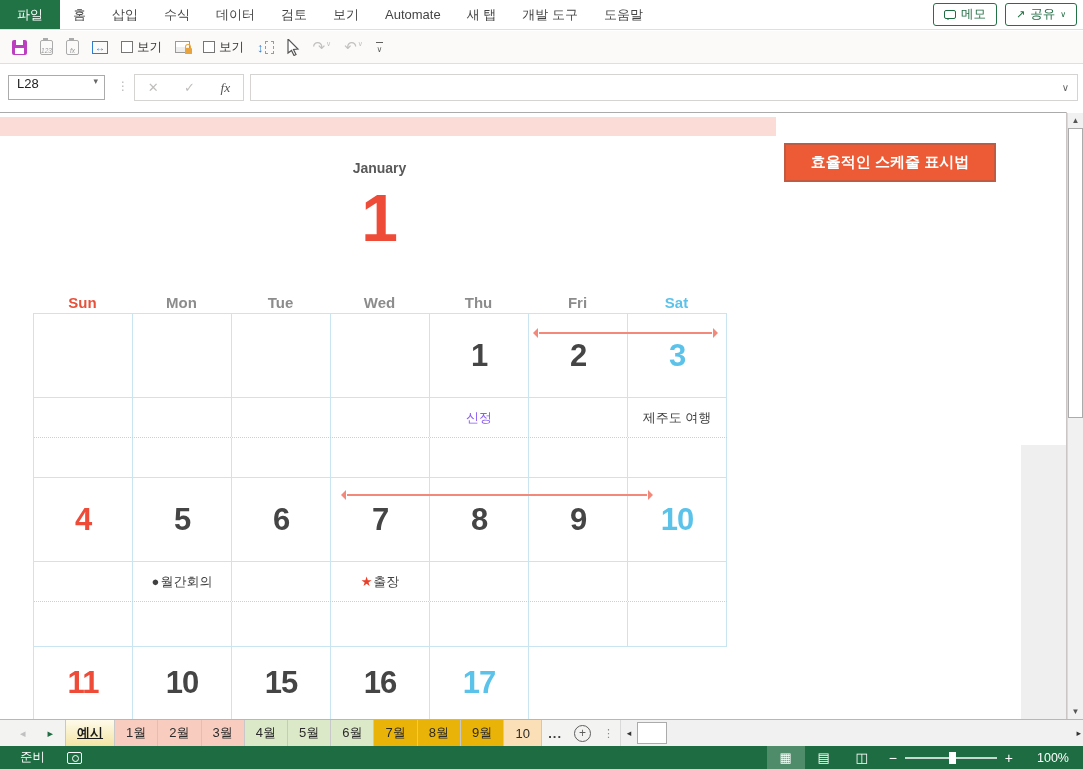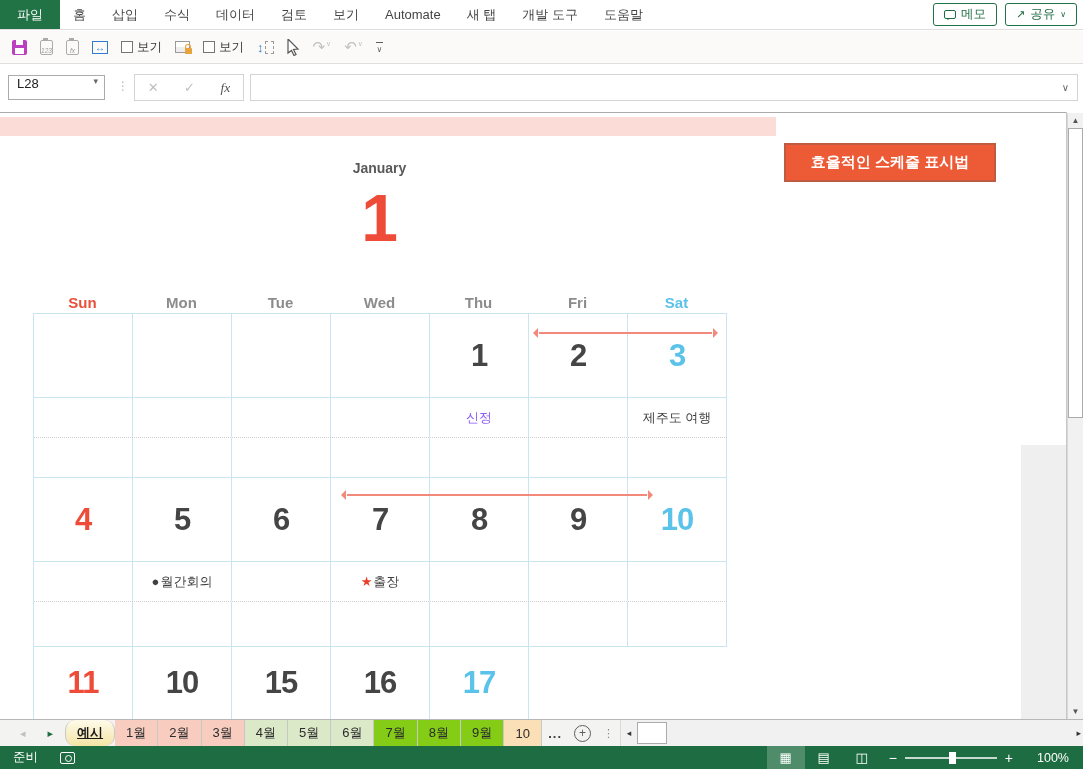--- a/index.html
+++ b/index.html
@@ -103,36 +103,36 @@
   .vs-up { top:0; }
   .vs-down { bottom:0; }
   .vs-thumb { position:absolute; left:0px; top:15px; width:15px; height:290px; background:#fff; border:1px solid #ABABAB; }
 
   
   .tabbar { position:absolute; top:719px; left:0; width:1083px; height:27px; background:#F3F3F1; border-top:1px solid #B7B7B7; display:flex; align-items:stretch; }
   .tabnav { display:flex; align-items:center; gap:22px; padding:0 12px 0 20px; }
   .tabnav .na { font-size:11px; color:#C0C0C0; }
   .tabnav .na.on { color:#1E6C41; }
   .stab { display:flex; align-items:center; justify-content:center; padding:0 11px; font-size:13px; color:#2b2b2b; border-right:1px solid #C8C8C8; cursor:pointer; }
-  .stab.active { background:linear-gradient(#FEFBEA,#F4E4A5); font-weight:bold; text-decoration:underline; color:#1a1a1a; border-left:1px solid #C8C8C8;border-radius:10px; }
+  .stab.active { background:linear-gradient(#FEFBEA,#F4E4A5); font-weight:bold; text-decoration:underline; color:#1a1a1a; border-left:1px solid #C8C8C8; }
   .stab.pink { background:#F8CDC0; }
   .stab.green { background:#DCE9C8; }
-  .stab.cyan { background:#84cc16; }
+  .stab.cyan { background:#eab308; }
   .stab.orange { background:#FBDFB6; width:38px; padding:0 6px; }
   .more-dots { display:flex; align-items:center; padding:0 6px; font-weight:bold; color:#3c3c3c; letter-spacing:1px; }
   .addsheet { width:17px; height:17px; border:1.5px solid #5E5E5E; border-radius:50%; color:#5E5E5E; display:flex; align-items:center; justify-content:center; font-size:12px; align-self:center; margin:0 6px; }
   .tab-vdots { align-self:center; color:#8a8a8a; margin:0 6px; font-size:11px; }
   .hscroll { flex:1; display:flex; align-items:stretch; background:#F1F1F1; border-left:1px solid #D9D9D9; position:relative; }
   .hs-btn { width:16px; display:flex; align-items:center; justify-content:center; color:#333; font-size:9px; }
   .hs-thumb { width:30px; margin:2px 0; background:#fff; border:1px solid #ABABAB; }
   .hs-right { position:absolute; right:2px; top:0; bottom:0; display:flex; align-items:center; color:#333; font-size:9px; }
 
   
   .statusbar { position:absolute; top:746px; left:0; width:1083px; height:23px; background:#1E6C41; color:#fff; display:flex; align-items:center; }
-  .sb-ready { margin-left:13px; font-size:12.5px;text-align:center; }
+  .sb-ready { margin-left:20px; font-size:12.5px;text-align:center; }
   .sb-acc { margin-left:22px; width:15px; height:12px; border:1.3px solid #fff; border-radius:2px; position:relative; }
   .sb-acc::after { content:""; position:absolute; left:4px; top:2px; width:5px; height:5px; border:1.2px solid #fff; border-radius:50%; }
   .sb-right { position:absolute; right:8px; display:flex; align-items:center; height:100%; }
   .view-btn { width:38px; height:100%; display:flex; align-items:center; justify-content:center; font-size:13px; color:#fff; }
   .view-btn.active { background:rgba(255,255,255,0.22); }
   .zoom-minus,.zoom-plus { font-size:14px; padding:0 8px; }
   .zoom-track { width:92px; height:2px; background:rgba(255,255,255,0.75); position:relative; }
   .zoom-thumb { position:absolute; left:44px; top:-5px; width:7px; height:12px; background:#fff; }
   .zoom-label { font-size:12.5px; margin-left:10px; margin-right:6px; min-width:38px; text-align:right; }
 

